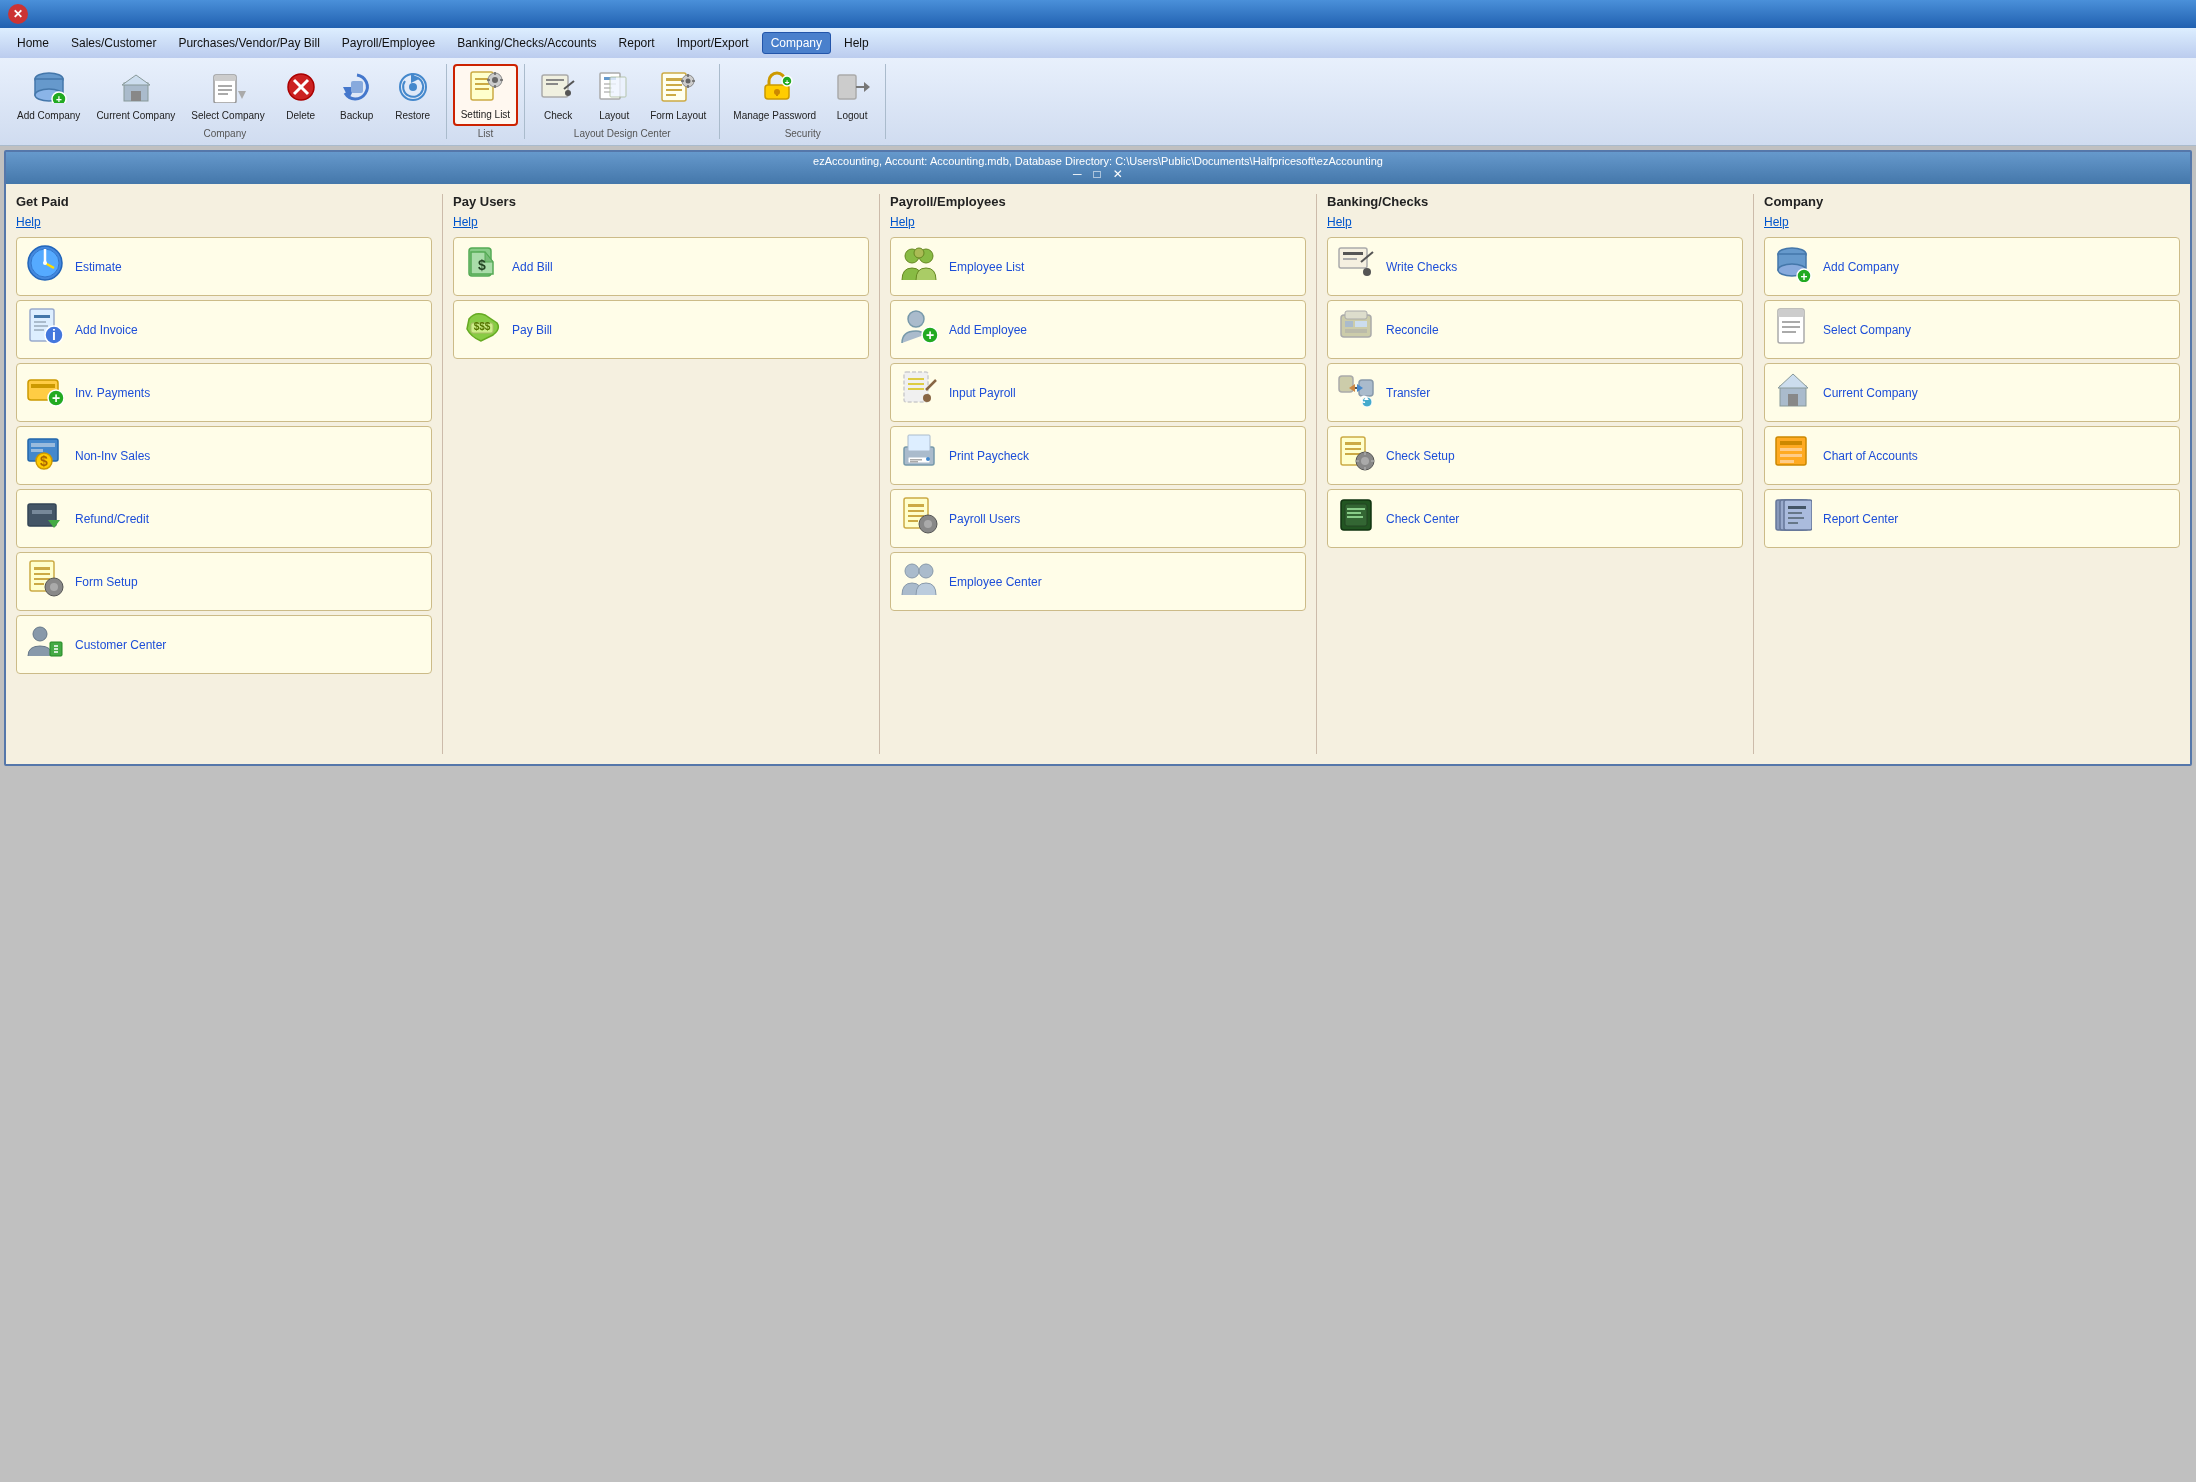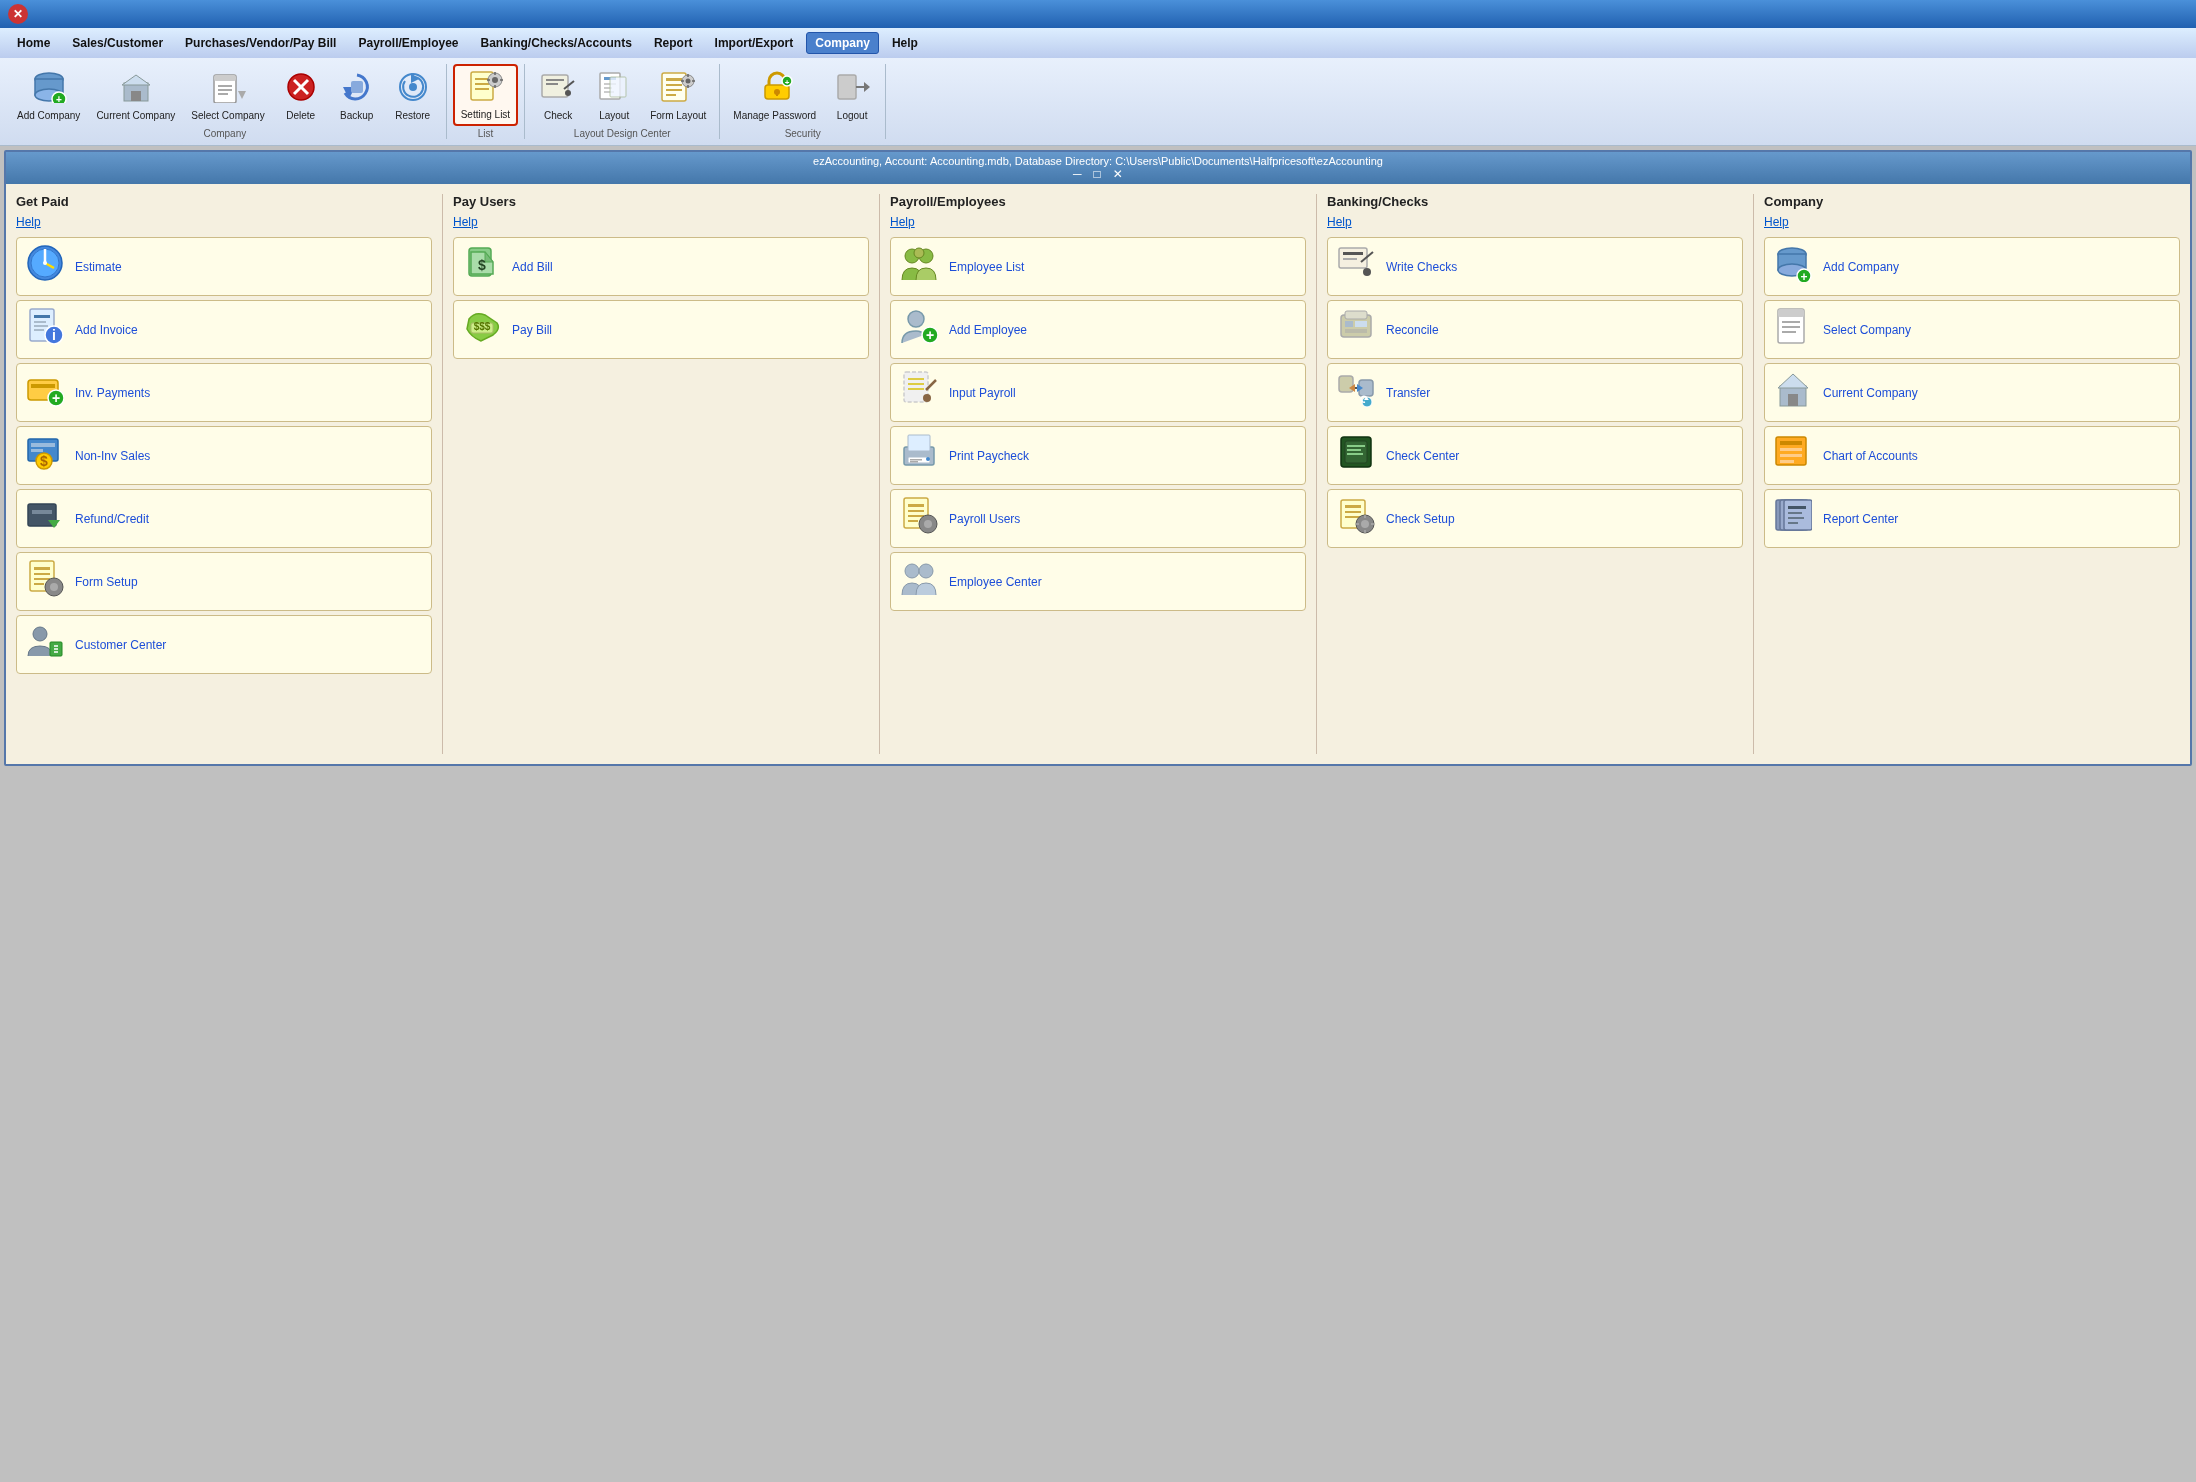--- a/index.html
+++ b/index.html
@@ -27,21 +27,20 @@
       margin-right: 6px;
     }
 
     
     .menu-bar {
       background: linear-gradient(to bottom, #ddeeff, #bbccee);
       padding: 4px 8px;
       display: flex;
       gap: 4px;
       align-items: center;
-      font-weight: bold;
     }
     .menu-item {
       padding: 3px 8px;
       cursor: pointer;
       border-radius: 3px;
       font-size: 12px;
       color: #111;
       border: 1px solid transparent;
     }
     .menu-item.active {
@@ -573,43 +572,43 @@
     <polygon points="20,14 26,18 20,22" fill="#4488cc"></polygon>
     <polygon points="18,14 12,18 18,22" fill="#cc8844"></polygon>
     <circle cx="30" cy="32" r="5" fill="#44aacc" stroke="white" stroke-width="1"></circle>
     <path d="M28 32 A3 3 0 1 1 30 29" fill="none" stroke="white" stroke-width="1.5"></path>
     <polygon points="29,27 32,30 27,30" fill="white"></polygon>
   </svg></div>
           <div class="ab-label">Transfer</div>
         </div>
         <div class="action-btn">
           <div class="ab-icon"><svg width="38" height="38" viewBox="0 0 38 38">
-    <rect x="4" y="4" width="30" height="30" rx="3" fill="#225522" stroke="#113311" stroke-width="1.5"></rect>
-    <rect x="8" y="8" width="22" height="22" rx="2" fill="#336633" stroke="#224422" stroke-width="1"></rect>
-    <rect x="10" y="12" width="18" height="2" fill="#88cc88"></rect>
-    <rect x="10" y="16" width="14" height="2" fill="#88cc88"></rect>
-    <rect x="10" y="20" width="16" height="2" fill="#88cc88"></rect>
-  </svg></div>
-          <div class="ab-label">Check Center</div>
-        </div>
-        <div class="action-btn">
-          <div class="ab-icon"><svg width="38" height="38" viewBox="0 0 38 38">
     <rect x="4" y="4" width="24" height="28" rx="2" fill="#ffffcc" stroke="#ccaa44" stroke-width="1.5"></rect>
     <rect x="8" y="9" width="16" height="3" fill="#ccaa44"></rect>
     <rect x="8" y="15" width="16" height="2" fill="#ccaa44"></rect>
     <rect x="8" y="20" width="16" height="2" fill="#ccaa44"></rect>
     <circle cx="28" cy="28" r="9" fill="#888" stroke="#555" stroke-width="1"></circle>
     <circle cx="28" cy="28" r="4" fill="#aaa"></circle>
     <line x1="28" y1="19" x2="28" y2="22" stroke="#aaa" stroke-width="1.5"></line>
     <line x1="28" y1="34" x2="28" y2="37" stroke="#aaa" stroke-width="1.5"></line>
     <line x1="19" y1="28" x2="22" y2="28" stroke="#aaa" stroke-width="1.5"></line>
     <line x1="34" y1="28" x2="37" y2="28" stroke="#aaa" stroke-width="1.5"></line>
   </svg></div>
           <div class="ab-label">Check Setup</div>
         </div>
+        <div class="action-btn">
+          <div class="ab-icon"><svg width="38" height="38" viewBox="0 0 38 38">
+    <rect x="4" y="4" width="30" height="30" rx="3" fill="#225522" stroke="#113311" stroke-width="1.5"></rect>
+    <rect x="8" y="8" width="22" height="22" rx="2" fill="#336633" stroke="#224422" stroke-width="1"></rect>
+    <rect x="10" y="12" width="18" height="2" fill="#88cc88"></rect>
+    <rect x="10" y="16" width="14" height="2" fill="#88cc88"></rect>
+    <rect x="10" y="20" width="16" height="2" fill="#88cc88"></rect>
+  </svg></div>
+          <div class="ab-label">Check Center</div>
+        </div>
       </div>
       <div class="col-divider"></div>
       <div class="column">
         <div class="column-title">Company</div>
         <div class="column-help">Help</div>
         <div class="action-btn">
           <div class="ab-icon"><svg width="38" height="38" viewBox="0 0 38 38">
     <ellipse cx="18" cy="10" rx="14" ry="6" fill="#6699cc" stroke="#4477aa" stroke-width="1.5"></ellipse>
     <rect x="4" y="10" width="28" height="16" fill="#6699cc" stroke="#4477aa" stroke-width="1.5"></rect>
     <ellipse cx="18" cy="26" rx="14" ry="6" fill="#88aadd" stroke="#4477aa" stroke-width="1.5"></ellipse>

